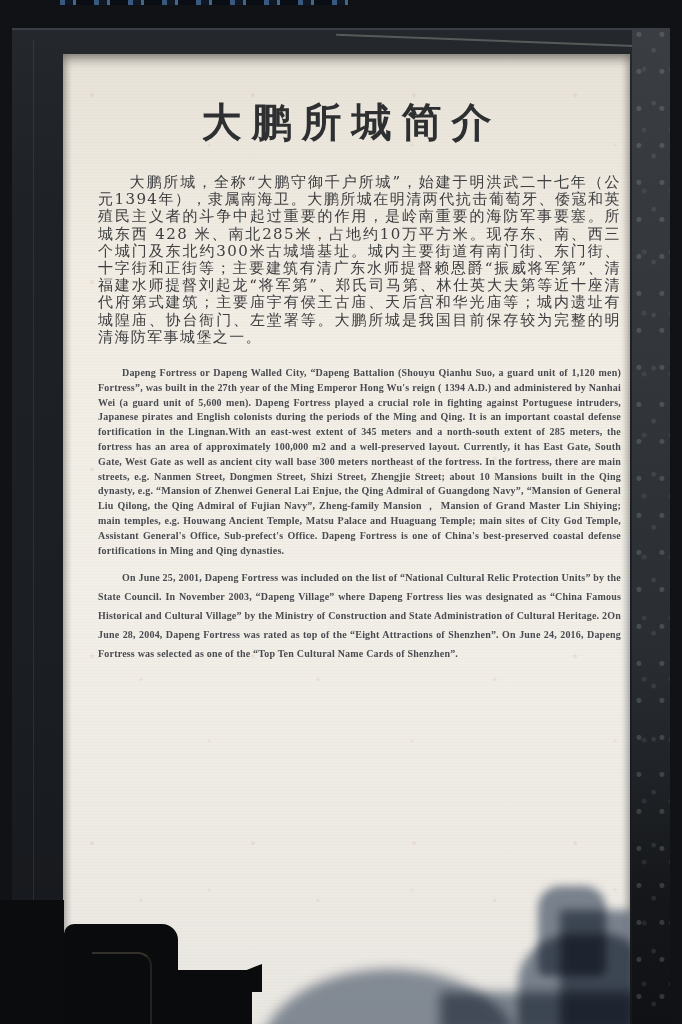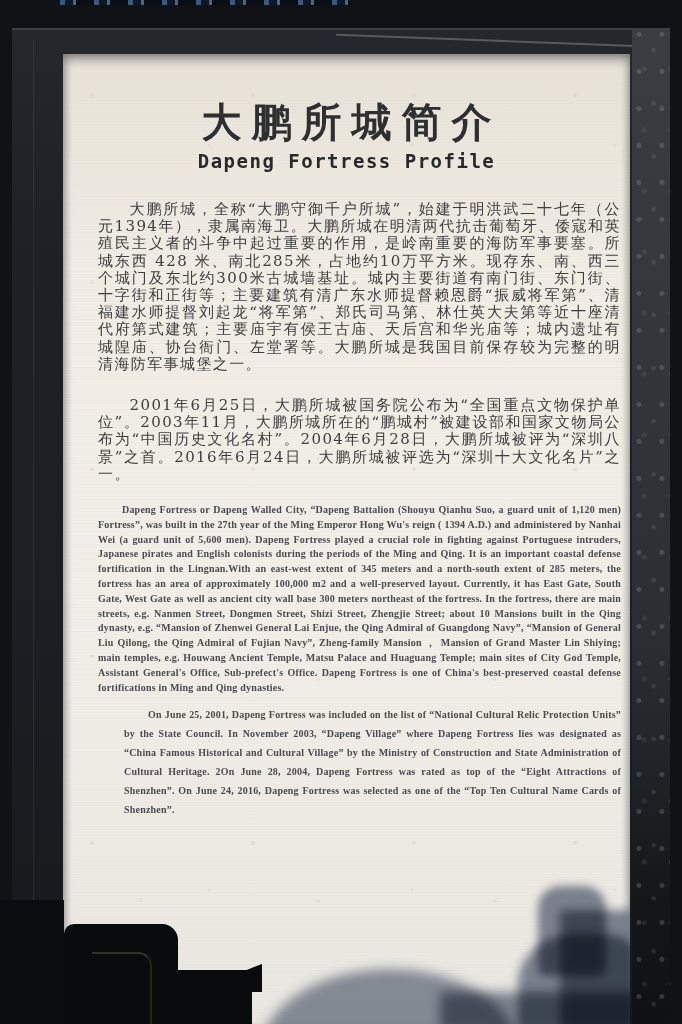--- a/index.html
+++ b/index.html
@@ -70,21 +70,21 @@
     font-family:"DejaVu Serif", serif;
   }
   .zh-1{margin-top:28px;}
   .zh-2{margin-top:24px;}
   .en{
     margin:0;text-align:justify;text-indent:2.4em;
     font-size:10px;line-height:14.8px;letter-spacing:.2px;color:#494b51;
     font-weight:700;font-family:"Liberation Serif", serif;
   }
   .en-1{margin-top:20px;}
-  .en-2{margin-top:10px;line-height:19px;margin-left:26px;}
+  .en-2{margin-top:10px;line-height:19px;}
   
   .cast-shadow{position:absolute;inset:0;z-index:2;pointer-events:none;}
   .cast-shadow > div{position:absolute;mix-blend-mode:multiply;}
   .shadow-mound{
     left:197px;top:915px;width:260px;height:170px;border-radius:50%;
     background:rgba(104,114,128,.8);filter:blur(6px);
   }
   .shadow-head{
     left:475px;top:832px;width:68px;height:90px;border-radius:22px 22px 8px 8px;
     background:rgba(100,110,125,.85);filter:blur(4px);
@@ -135,26 +135,24 @@
   <div class="frame"></div>
   <div class="frame-edge-line"></div>
   <div class="frame-top-highlight"></div>
   <div class="frame-right-texture"></div>
 
   <div class="paper">
     <div class="paper-inner">
 
       <div class="titles">
         <h1 class="title-zh">大鹏所城简介</h1>
-        <h2 class="title-en">Dapeng Fortress Profile</h2>
       </div>
 
       <div class="body-text">
         <p class="zh zh-1">大鹏所城，全称“大鹏守御千户所城”，始建于明洪武二十七年（公元1394年），隶属南海卫。大鹏所城在明清两代抗击葡萄牙、倭寇和英殖民主义者的斗争中起过重要的作用，是岭南重要的海防军事要塞。所城东西 428 米、南北285米，占地约10万平方米。现存东、南、西三个城门及东北约300米古城墙基址。城内主要街道有南门街、东门街、十字街和正街等；主要建筑有清广东水师提督赖恩爵“振威将军第”、清福建水师提督刘起龙“将军第”、郑氏司马第、林仕英大夫第等近十座清代府第式建筑；主要庙宇有侯王古庙、天后宫和华光庙等；城内遗址有城隍庙、协台衙门、左堂署等。大鹏所城是我国目前保存较为完整的明清海防军事城堡之一。</p>
-        <p class="zh zh-2">2001年6月25日，大鹏所城被国务院公布为“全国重点文物保护单位”。2003年11月，大鹏所城所在的“鹏城村”被建设部和国家文物局公布为“中国历史文化名村”。2004年6月28日，大鹏所城被评为“深圳八景”之首。2016年6月24日，大鹏所城被评选为“深圳十大文化名片”之一。</p>
         <p class="en en-1">Dapeng Fortress or Dapeng Walled City, “Dapeng Battalion (Shouyu Qianhu Suo, a guard unit of 1,120 men) Fortress”, was built in the 27th year of the Ming Emperor Hong Wu's reign ( 1394 A.D.) and administered by Nanhai Wei (a guard unit of 5,600 men). Dapeng Fortress played a crucial role in fighting against Portuguese intruders, Japanese pirates and English colonists during the periods of the Ming and Qing. It is an important coastal defense fortification in the Lingnan.With an east-west extent of 345 meters and a north-south extent of 285 meters, the fortress has an area of approximately 100,000 m2 and a well-preserved layout. Currently, it has East Gate, South Gate, West Gate as well as ancient city wall base 300 meters northeast of the fortress. In the fortress, there are main streets, e.g. Nanmen Street, Dongmen Street, Shizi Street, Zhengjie Street; about 10 Mansions built in the Qing dynasty, e.g. “Mansion of Zhenwei General Lai Enjue, the Qing Admiral of Guangdong Navy”, “Mansion of General Liu Qilong, the Qing Admiral of Fujian Navy”, Zheng-family Mansion ， Mansion of Grand Master Lin Shiying; main temples, e.g. Houwang Ancient Temple, Matsu Palace and Huaguang Temple; main sites of City God Temple, Assistant General's Office, Sub-prefect's Office. Dapeng Fortress is one of China's best-preserved coastal defense fortifications in Ming and Qing dynasties.</p>
         <p class="en en-2">On June 25, 2001, Dapeng Fortress was included on the list of “National Cultural Relic Protection Units” by the State Council.  In November 2003, “Dapeng Village” where Dapeng Fortress lies was designated as “China Famous Historical and Cultural Village” by the Ministry of Construction and State Administration of Cultural Heritage.  2On June 28, 2004, Dapeng Fortress was rated as top of the “Eight Attractions of Shenzhen”.  On June 24, 2016, Dapeng Fortress was selected as one of the “Top Ten Cultural Name Cards of Shenzhen”.</p>
       </div>
 
       <div class="cast-shadow">
         <div class="shadow-mound"></div>
         <div class="shadow-head"></div>
         <div class="shadow-torso"></div>
         <div class="shadow-right-fill"></div>
         <div class="shadow-bottom-fill"></div>

